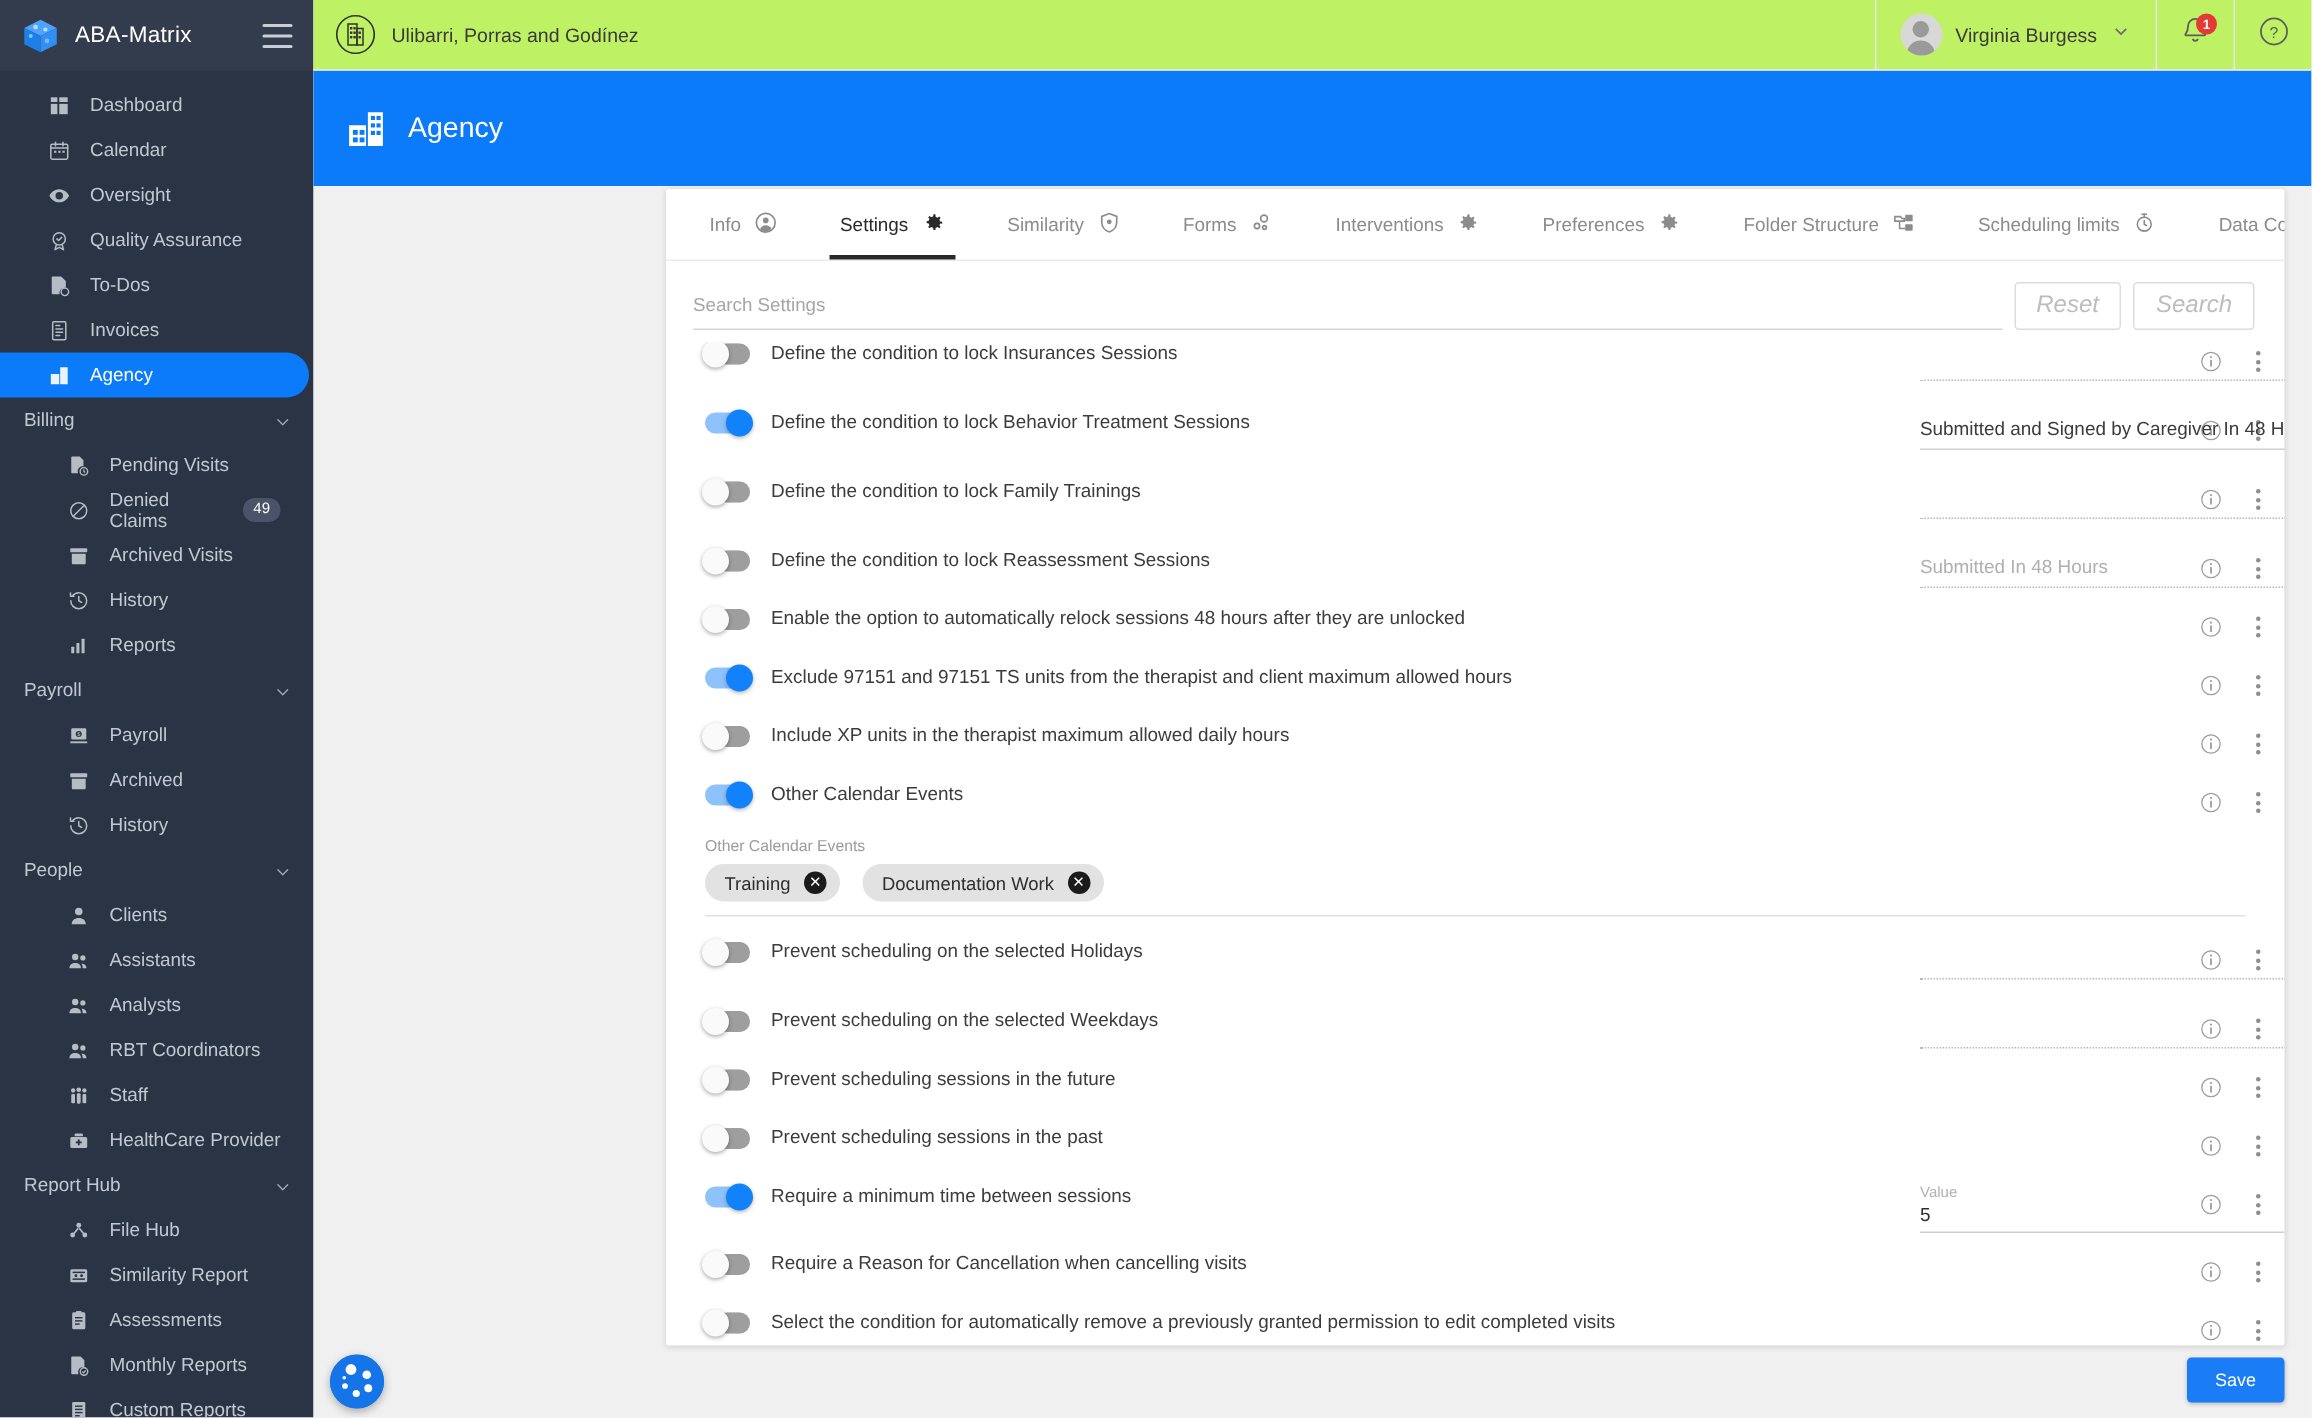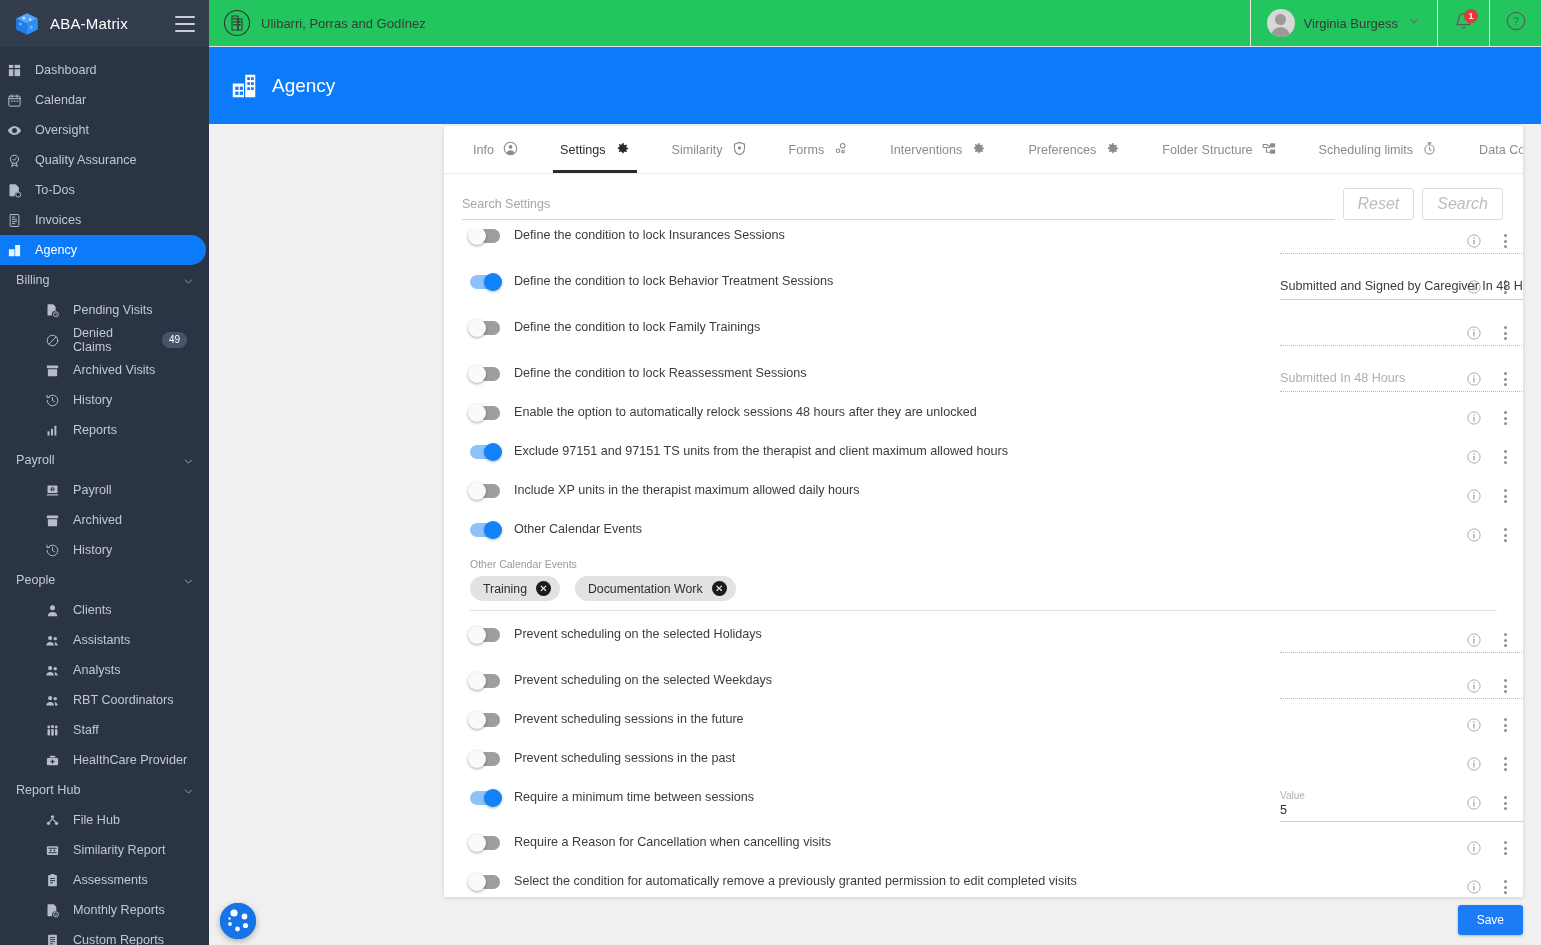--- a/index.html
+++ b/index.html
@@ -22,21 +22,21 @@
   }
   .sb-logo { width: 26px; height: 26px; flex: 0 0 26px; }
   .sb-title { color: #ffffff; font-size: 15px; letter-spacing: .2px; flex: 1; }
   .sb-burger { width: 20px; height: 16px; display: flex; flex-direction: column;
     justify-content: space-between; cursor: pointer; }
   .sb-burger i { display: block; height: 2px; background: #c8cdd6; border-radius: 1px; }
 
   .sb-scroll { height: 898px; overflow: hidden; padding-top: 8px; }
   .sb-item {
     display: flex; align-items: center; gap: 13px; height: 30px;
-    padding-left: 6px; font-size: 12.6px; color: #c2c8d2; cursor: pointer;
+    padding-left: 31px; font-size: 12.6px; color: #c2c8d2; cursor: pointer;
     margin: 0 4px 0 0; position: relative;
   }
   .sb-item .ico { width: 16px; height: 16px; flex: 0 0 16px; display: flex;
     align-items: center; justify-content: center; opacity: .92; }
   .sb-item.sub { padding-left: 44px; }
   .sb-item.active {
     background: #0b7bfa; color: #fff; border-radius: 0 16px 16px 0;
     margin-right: 3px;
   }
   .sb-group {
@@ -46,21 +46,21 @@
   .sb-badge {
     margin-left: auto; margin-right: 18px; background: #4a5468; color: #fff;
     font-size: 10px; border-radius: 9px; padding: 2px 7px; line-height: 1.2;
   }
   .chev { width: 11px; height: 11px; opacity: .8; }
 
   
   .main { flex: 1; position: relative; background: #f0f0f0; height: 945px; }
 
   .topbar {
-    height: 47px; background: #22c55e; display: flex; align-items: center;
+    height: 47px; background: #bef264; display: flex; align-items: center;
     border-bottom: 1px solid #e6e6e6; position: relative;
   }
   .agency-chip { display: flex; align-items: center; gap: 10px; padding-left: 14px; }
   .agency-ico { width: 28px; height: 28px; }
   .agency-name { font-size: 13px; color: #3a3a3a; }
   .top-right { margin-left: auto; display: flex; align-items: center; height: 100%; }
   .user-box {
     display: flex; align-items: center; gap: 9px; padding: 0 16px; height: 100%;
     border-left: 1px solid #e6e6e6; cursor: pointer;
   }

